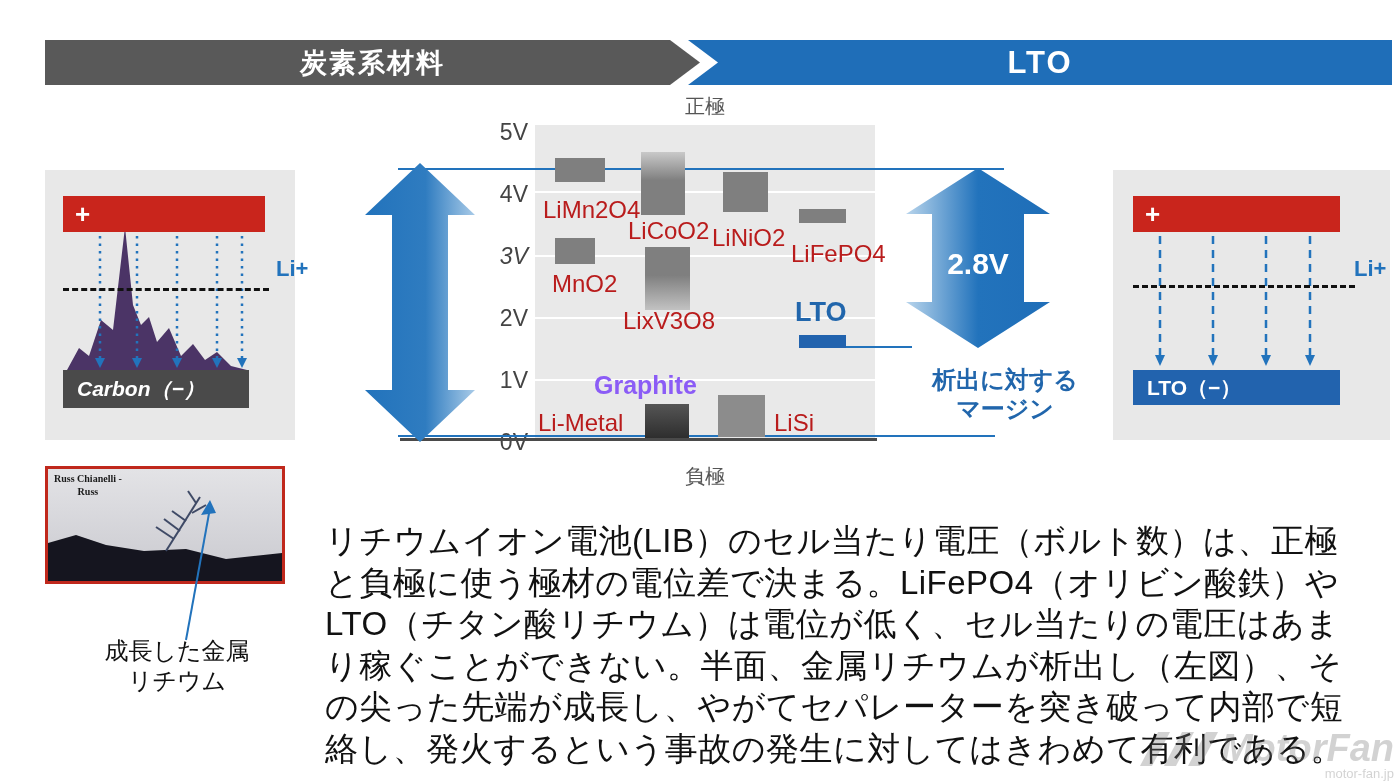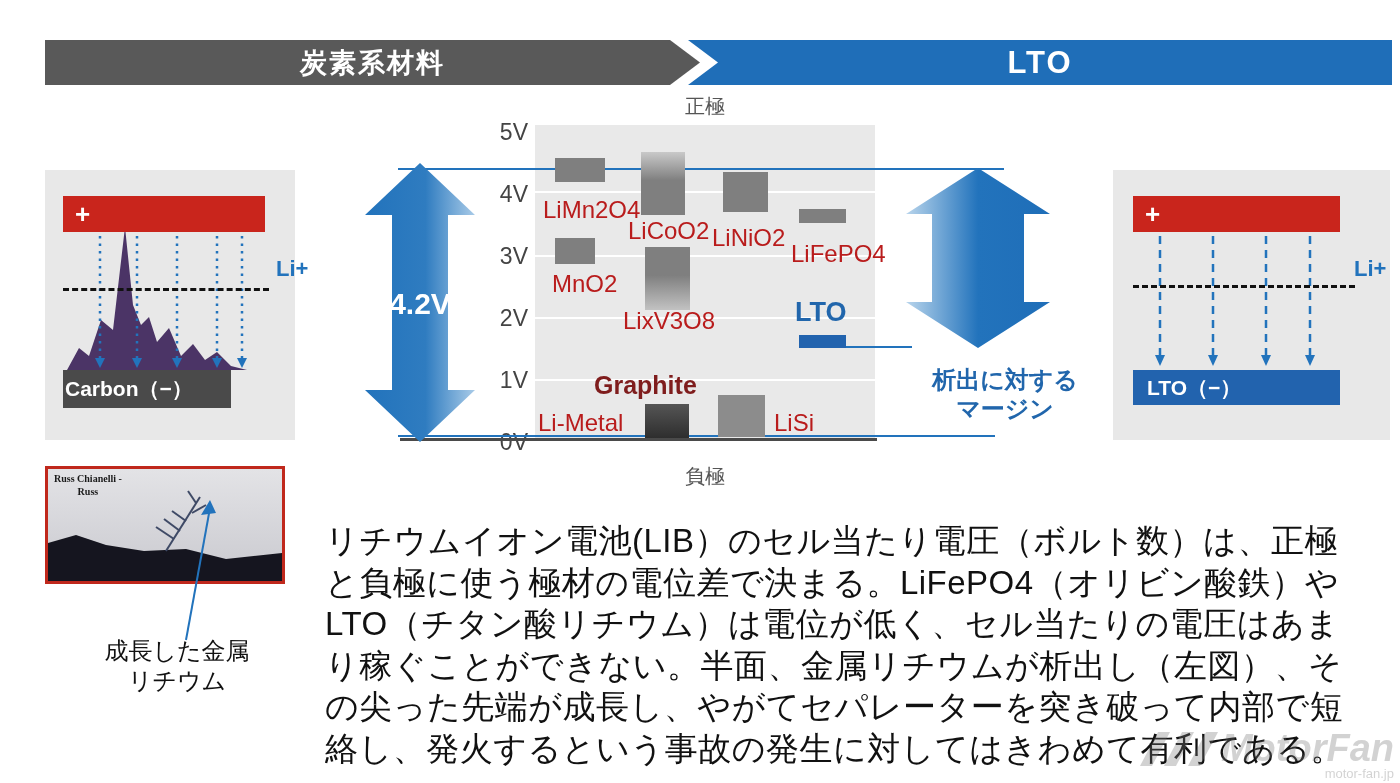--- a/index.html
+++ b/index.html
@@ -38,21 +38,21 @@
 
   <div class="abs" style="left:535px;top:125px;width:340px;height:316px;background:#e9e9e9;">
     <div class="grid" style="top:66px;"></div>
     <div class="grid" style="top:130px;"></div>
     <div class="grid" style="top:192px;"></div>
     <div class="grid" style="top:254px;"></div>
   </div>
 
   <div class="tick" style="left:468px;top:119px;">5V</div>
   <div class="tick" style="left:468px;top:181px;">4V</div>
-  <div class="tick" style="left:468px;top:243px;">3V</div>
+  <div class="tick" style="left:468px;top:243px;font-style:italic;">3V</div>
   <div class="tick" style="left:468px;top:305px;">2V</div>
   <div class="tick" style="left:468px;top:367px;">1V</div>
   <div class="tick" style="left:468px;top:429px;">0V</div>
 
   <div class="abs" style="left:398px;top:168px;width:606px;height:2px;background:#2273bc;"></div>
   <div class="abs" style="left:398px;top:435px;width:597px;height:2px;background:#2273bc;"></div>
   <div class="abs" style="left:400px;top:438px;width:477px;height:3px;background:#4a4a4a;"></div>
   <div class="abs" style="left:846px;top:346px;width:66px;height:2px;background:#2273bc;"></div>
 
   <div class="bar" style="left:555px;top:158px;width:50px;height:24px;"></div>
@@ -65,46 +65,46 @@
   <div class="bar" style="left:645px;top:404px;width:44px;height:34px;background:linear-gradient(to bottom,#555,#2e2e2e);"></div>
   <div class="bar" style="left:718px;top:395px;width:47px;height:42px;background:#8c8c8c;"></div>
 
   <div class="mat" style="left:543px;top:196px;">LiMn2O4</div>
   <div class="mat" style="left:628px;top:217px;">LiCoO2</div>
   <div class="mat" style="left:712px;top:224px;">LiNiO2</div>
   <div class="mat" style="left:791px;top:240px;">LiFePO4</div>
   <div class="mat" style="left:552px;top:270px;">MnO2</div>
   <div class="mat" style="left:623px;top:307px;">LixV3O8</div>
   <div class="mat" style="left:795px;top:297px;font-size:27px;font-weight:bold;color:#2166ac;">LTO</div>
-  <div class="mat" style="left:594px;top:371px;font-size:25px;font-weight:bold;color:#7f1d1d;">Graphite</div>
+  <div class="mat" style="left:594px;top:371px;font-size:25px;font-weight:bold;color:#8b5cf6;">Graphite</div>
   <div class="mat" style="left:538px;top:409px;">Li-Metal</div>
   <div class="mat" style="left:774px;top:409px;">LiSi</div>
 
   <svg class="abs" style="left:350px;top:160px;" width="140" height="285" viewBox="0 0 140 285">
     <defs>
       <linearGradient id="gradL" x1="0%" y1="0%" x2="100%" y2="0%">
         <stop offset="0%" stop-color="#2273bc"></stop>
           <stop offset="55%" stop-color="#2f7cc0"></stop>
           <stop offset="100%" stop-color="#a9cbe8"></stop>
       </linearGradient>
     </defs>
     <polygon points="70,3 125,55 98,55 98,230 125,230 70,282 15,230 42,230 42,55 15,55" fill="url(#gradL)"></polygon>
   </svg>
-  <div class="vlabel" style="left:350px;top:287px;width:140px;">4.2V</div>
 
   <svg class="abs" style="left:900px;top:165px;" width="156" height="188" viewBox="0 0 156 188">
     <defs>
       <linearGradient id="gradR" x1="0%" y1="0%" x2="100%" y2="0%">
         <stop offset="0%" stop-color="#b9d5ec"></stop>
           <stop offset="50%" stop-color="#2273bc"></stop>
           <stop offset="100%" stop-color="#1f6eb8"></stop>
       </linearGradient>
     </defs>
     <polygon points="78,3 150,49 124,49 124,137 150,137 78,183 6,137 32,137 32,49 6,49" fill="url(#gradR)"></polygon>
   </svg>
+  <div class="vlabel" style="left:900px;top:247px;width:156px;">2.8V</div>
 
   <div class="abs note" style="left:912px;top:365px;width:186px;">
     <div>析出に対する</div>
     <div>マージン</div>
   </div>
 
   <div class="panel" style="left:45px;top:170px;width:250px;height:270px;">
     <svg style="position:absolute;left:0;top:0;" width="250" height="270" viewBox="0 0 250 270">
       <polygon points="22,200 34,178 44,186 56,150 68,160 80,57 88,135 96,155 104,147 112,172 124,158 136,186 148,174 160,190 172,182 186,196 202,200" fill="#4b3466"></polygon>
       <g stroke="#2273bc" stroke-width="2.5" stroke-dasharray="2.5,5">
@@ -118,21 +118,21 @@
         <polygon points="50,188 60,188 55,198"></polygon>
         <polygon points="87,188 97,188 92,198"></polygon>
         <polygon points="127,188 137,188 132,198"></polygon>
         <polygon points="167,188 177,188 172,198"></polygon>
         <polygon points="192,188 202,188 197,198"></polygon>
       </g>
     </svg>
     <div class="redbar" style="left:18px;top:26px;width:202px;height:36px;line-height:36px;padding-left:12px;box-sizing:border-box;">+</div>
     <div class="dashline" style="left:18px;top:118px;width:206px;"></div>
     <div class="liplus" style="left:203px;top:86px;">Li+</div>
-    <div class="negbar" style="left:18px;top:200px;width:168px;height:38px;line-height:38px;padding-left:2px;box-sizing:border-box;background:#4a4a4a;">Carbon（−）</div>
+    <div class="negbar" style="left:18px;top:200px;width:186px;height:38px;line-height:38px;padding-left:14px;box-sizing:border-box;background:#4a4a4a;font-style:italic;">Carbon（−）</div>
   </div>
 
   <div class="panel" style="left:1113px;top:170px;width:277px;height:270px;">
     <svg style="position:absolute;left:0;top:0;" width="277" height="270" viewBox="0 0 277 270">
       <g stroke="#2273bc" stroke-width="2.5" stroke-dasharray="8,6">
         <line x1="47" y1="66" x2="47" y2="185"></line>
         <line x1="100" y1="66" x2="100" y2="185"></line>
         <line x1="153" y1="66" x2="153" y2="185"></line>
         <line x1="197" y1="66" x2="197" y2="185"></line>
       </g>

